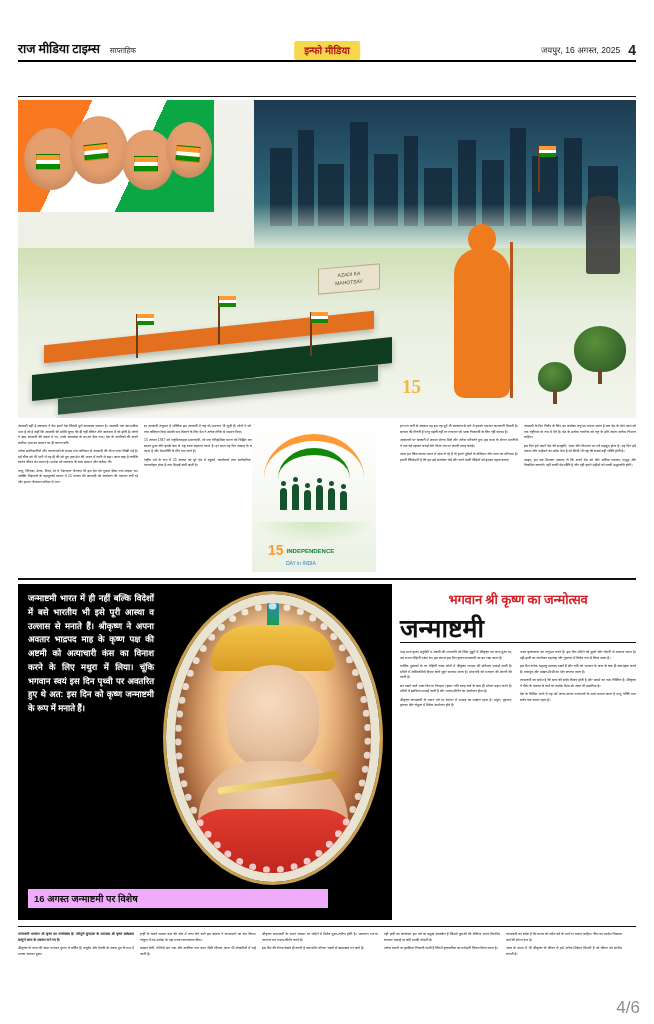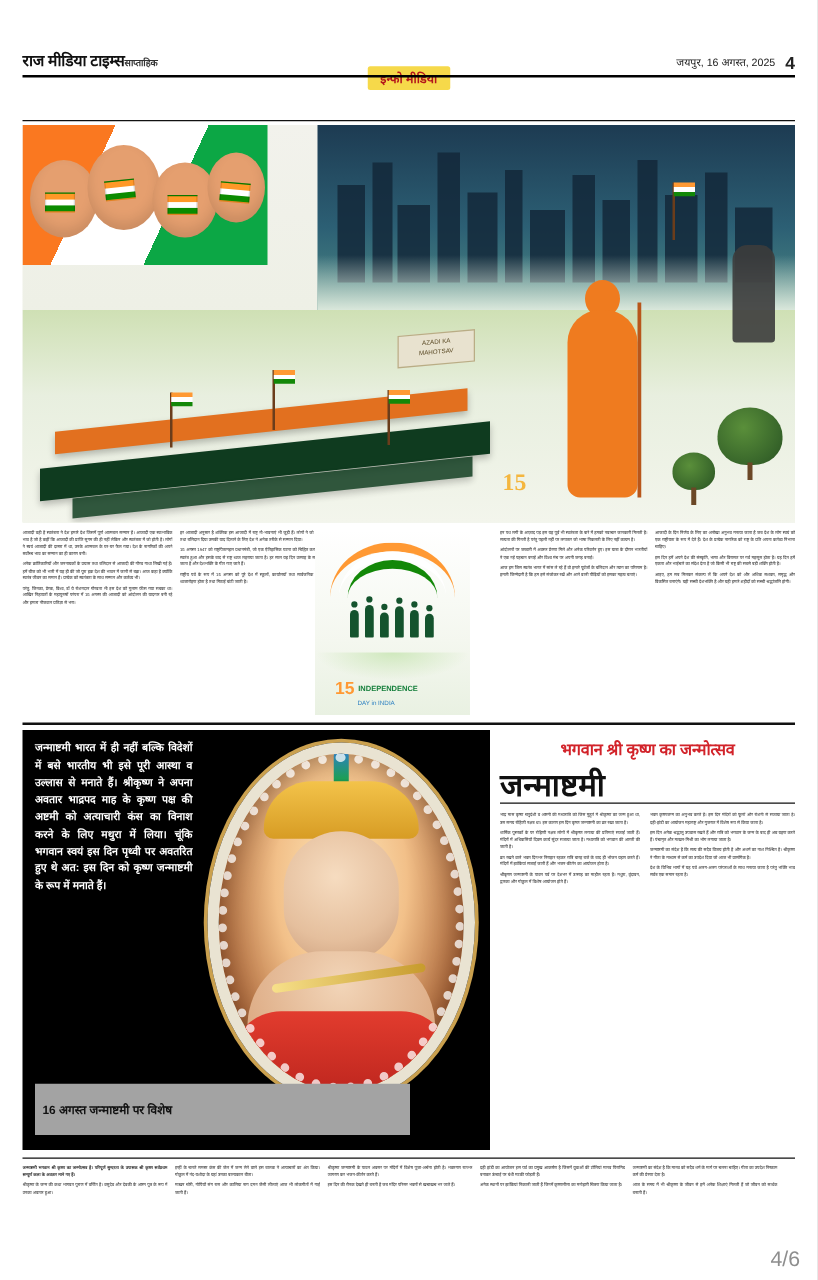--- a/index.html
+++ b/index.html
@@ -31,37 +31,36 @@
     position: absolute;
     left: 0;
     top: 0;
     font-weight: bold;
     font-size: 12.5px;
     color: #111;
     letter-spacing: -0.2px;
   }
   .mast-left .sub {
     font-size: 7.5px;
-    font-weight: bold;
+    font-weight: normal;
     color: #333;
-    margin-left: 0;
+    margin-left: 10px;
   }
   .mast-center {
     position: absolute;
     left: 50%;
     top: 1px;
     transform: translateX(-50%);
     background: #f6d94a;
     color: #b4161b;
     font-weight: bold;
     font-size: 10px;
     padding: 2px 10px 3px 10px;
     border-radius: 2px;
     white-space: nowrap;
-    margin-top: 12px;
   }
   .mast-right {
     position: absolute;
     right: 0;
     top: 2px;
     font-size: 8.5px;
     color: #222;
     text-align: right;
     margin-left: 18px;
   }
@@ -496,25 +495,25 @@
     left: 0; top: 0; right: 0; bottom: 0;
     border-radius: 50%;
     border: 7px dotted rgba(255,255,255,.75);
     pointer-events: none;
   }
   .krishna-caption {
     position: absolute;
     left: 10px;
     bottom: 12px;
     width: 300px;
-    background: #a3a3a3;
+    background: #f0abfc;
     color: #111;
     font-size: 9.5px;
     font-weight: bold;
-    padding: 14px 6px;
+    padding: 3px 6px;
     box-sizing: border-box;
   }
   .sec2-head {
     position: absolute;
     left: 400px;
     top: 590px;
     width: 236px;
   }
   .sec2-head .line1 {
     font-size: 13px;

